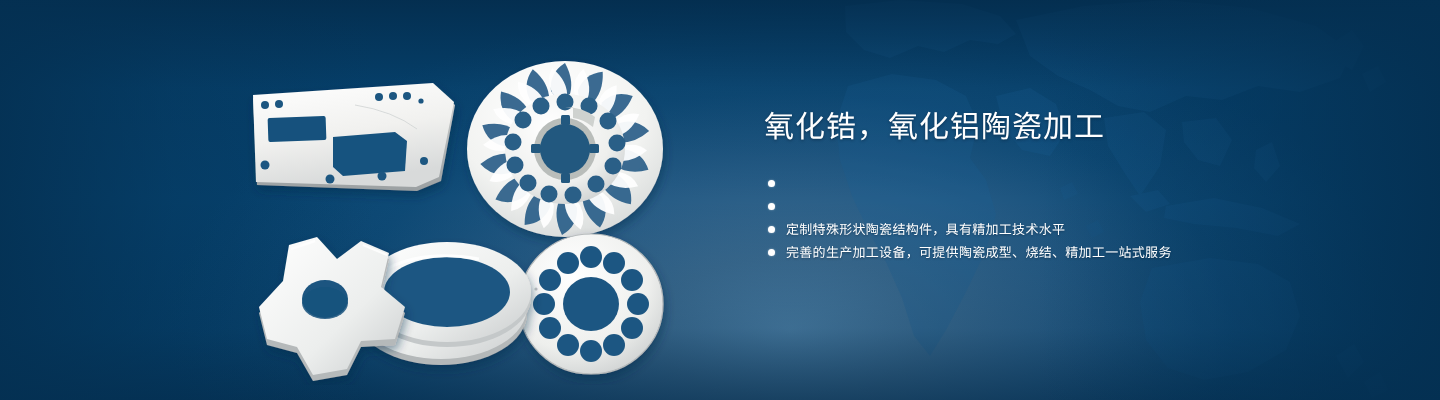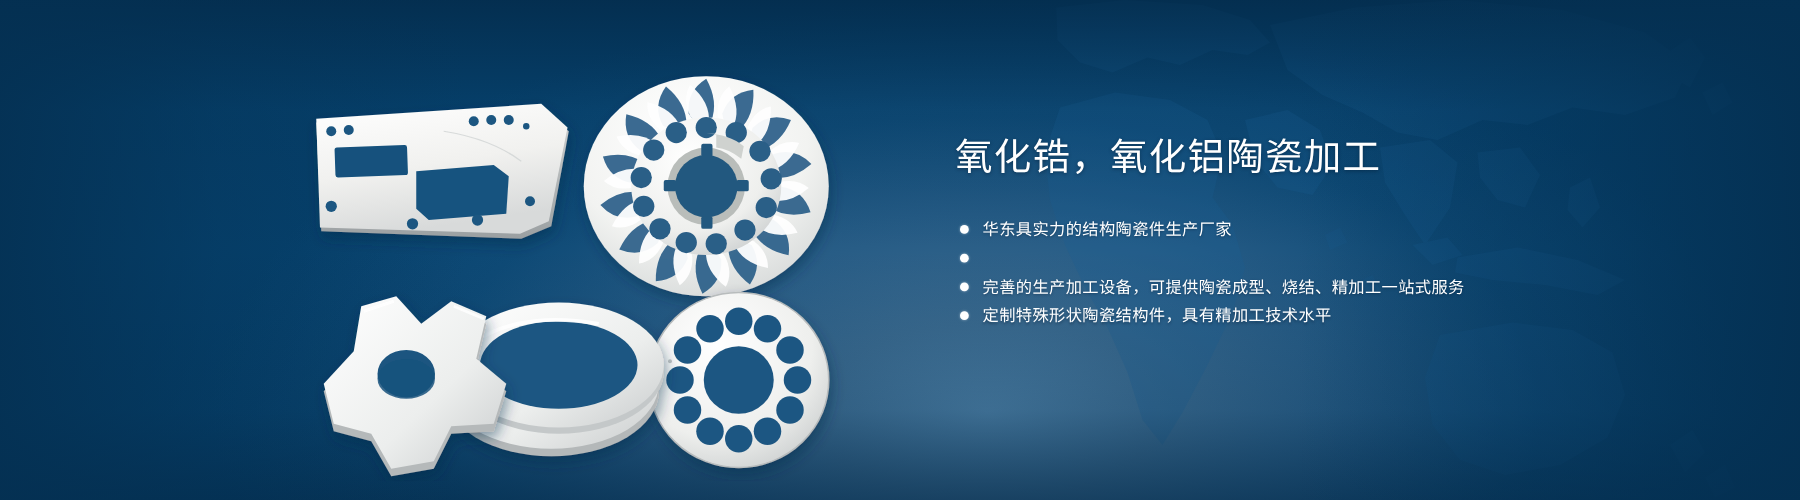--- a/index.html
+++ b/index.html
@@ -282,33 +282,32 @@
   </div>
 
   <div class="text-col">
 
     <h1 class="headline">氧化锆，氧化铝陶瓷加工</h1>
 
     <ul class="bullets">
 
       <li class="bullet-row">
         <span class="bullet-dot"></span>
-        <span class="bullet-text">华东具实力的结构陶瓷件生产厂家</span>
       </li>
 
       <li class="bullet-row">
         <span class="bullet-dot"></span>
+      </li>
+
+      <li class="bullet-row">
+        <span class="bullet-dot"></span>
+        <span class="bullet-text">定制特殊形状陶瓷结构件，具有精加工技术水平</span>
       </li>
 
       <li class="bullet-row">
         <span class="bullet-dot"></span>
         <span class="bullet-text">完善的生产加工设备，可提供陶瓷成型、烧结、精加工一站式服务</span>
       </li>
 
-      <li class="bullet-row">
-        <span class="bullet-dot"></span>
-        <span class="bullet-text">定制特殊形状陶瓷结构件，具有精加工技术水平</span>
-      </li>
-
     </ul>
   </div>
 
 </div>
 
 </body></html>

